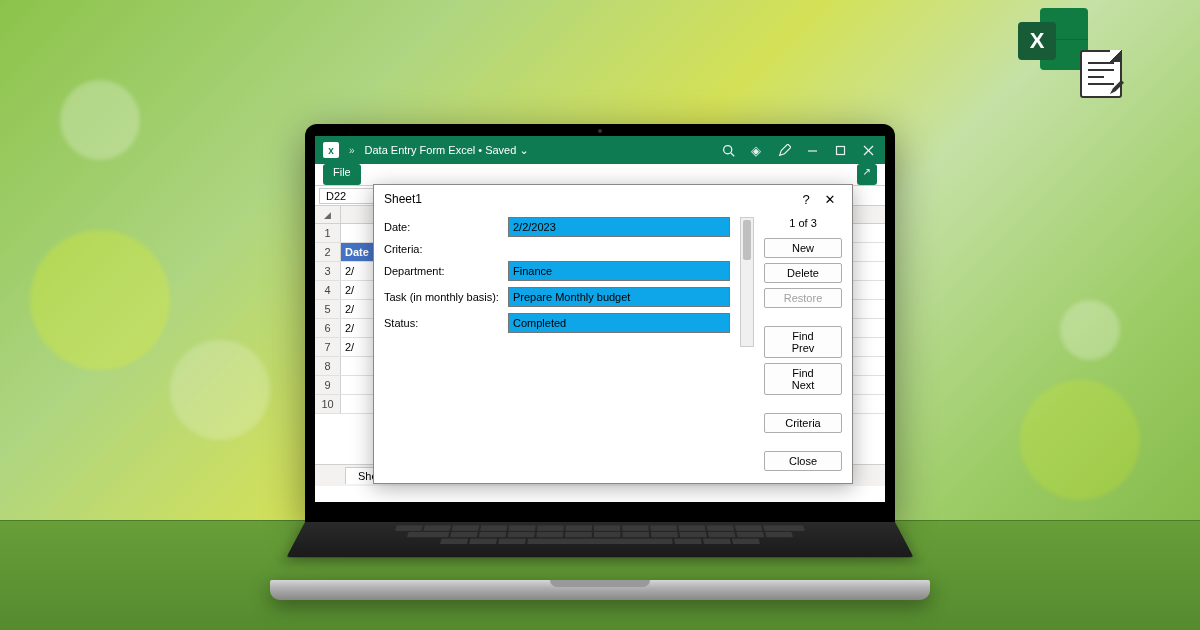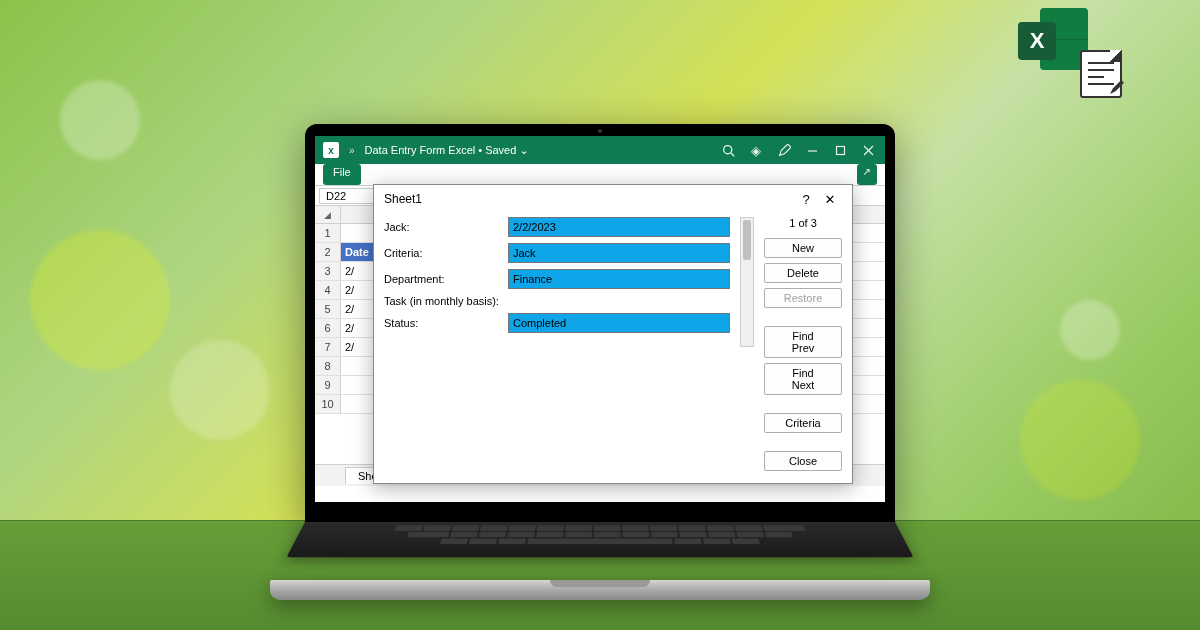--- a/index.html
+++ b/index.html
@@ -249,33 +249,33 @@
 
       <div class="dialog">
         <div class="dlg-title">
           <div class="dlg-title-txt">Sheet1</div>
           <div class="dlg-help">?</div>
           <div class="dlg-close">✕</div>
         </div>
         <div class="dlg-body">
           <div class="dlg-fields" id="dlg-fields">
               <div class="dlg-row">
-                <div class="dlg-label">Jack:</div>
+                <div class="dlg-label">Date:</div>
                 <input class="dlg-input" value="2/2/2023" style="">
               </div>
               <div class="dlg-row">
                 <div class="dlg-label">Criteria:</div>
-                <input class="dlg-input" value="Jack" style="">
               </div>
               <div class="dlg-row">
                 <div class="dlg-label">Department:</div>
                 <input class="dlg-input" value="Finance" style="">
               </div>
               <div class="dlg-row">
                 <div class="dlg-label">Task (in monthly basis):</div>
+                <input class="dlg-input" value="Prepare Monthly budget" style="">
               </div>
               <div class="dlg-row">
                 <div class="dlg-label">Status:</div>
                 <input class="dlg-input" value="Completed" style="">
               </div>
             </div>
           <div class="dlg-scroll"></div>
           <div class="dlg-buttons">
             <div class="dlg-counter">1 of 3</div>
             <button class="dlg-btn">New</button>

